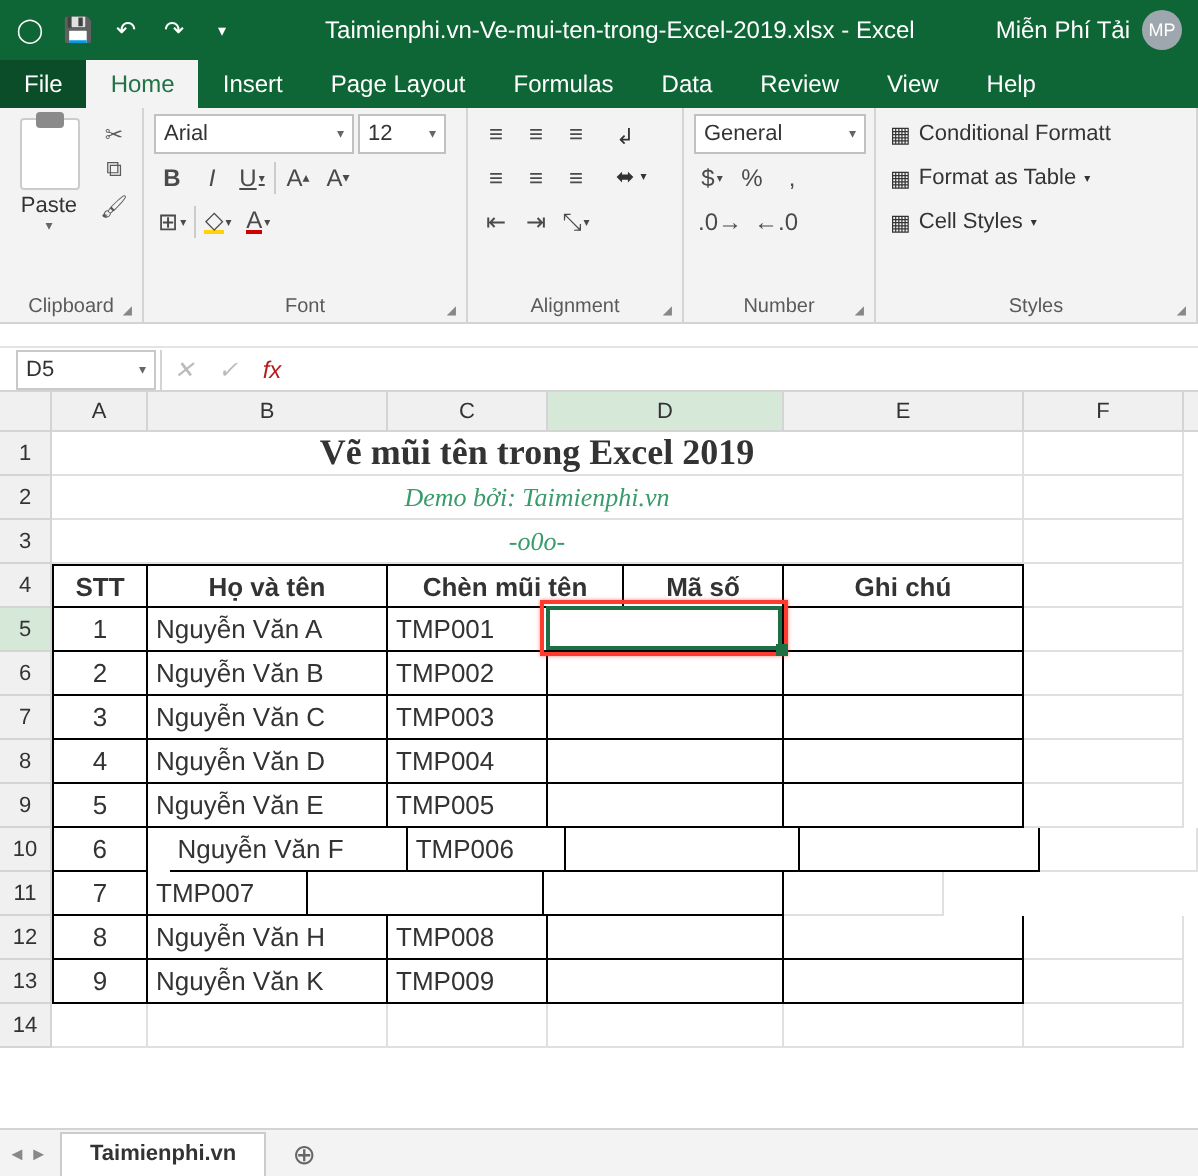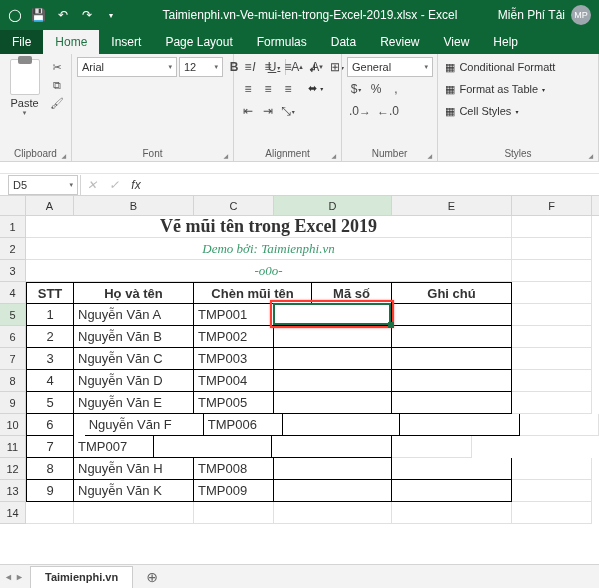--- a/index.html
+++ b/index.html
@@ -26,41 +26,41 @@
 .group-label { height: 16px; font-size: 10px; color: #5a5a5a; text-align: center; display: flex; align-items: center; justify-content: center; position: relative; }
 .group-label::after { content: "◢"; position: absolute; right: 0; bottom: 2px; font-size: 6px; color: #888; }
 
 .paste-block { display: flex; flex-direction: column; align-items: center; width: 44px; }
 .paste-icon { width: 30px; height: 36px; background: #fff; border: 1px solid #ccc; position: relative; border-radius: 2px; margin-top: 2px; }
 .paste-icon::before { content: ""; position: absolute; top: -4px; left: 7px; width: 14px; height: 8px; background: #8a8a8a; border-radius: 2px; }
 .paste-label { font-size: 11px; margin-top: 2px; }
 .mini-col { display: flex; flex-direction: column; gap: 2px; padding-top: 2px; }
 .mini-btn { width: 18px; height: 16px; display: flex; align-items: center; justify-content: center; font-size: 11px; color: #5a5a5a; }
 
-.font-col { display: flex; flex-direction: row; gap: 2px; }
+.font-col { display: flex; flex-direction: column; gap: 2px; }
 .font-row { display: flex; gap: 2px; align-items: center; }
 .combo { height: 20px; background: #fff; border: 1px solid #c1c1c1; display: flex; align-items: center; padding: 0 4px; font-size: 11px; justify-content: space-between; }
 .combo .dd { font-size: 7px; color: #666; margin-left: 3px; }
 .btn { min-width: 18px; height: 20px; display: flex; align-items: center; justify-content: center; font-size: 12px; color: #4a4a4a; padding: 0 2px; }
 .btn .dd { font-size: 6px; margin-left: 1px; }
 
 .align-col { display: flex; flex-direction: column; gap: 2px; }
 .wrap-col { display: flex; flex-direction: column; gap: 2px; padding-top: 2px; margin-left: 4px; }
 .wrap-btn { display: flex; align-items: center; gap: 3px; font-size: 11px; height: 18px; padding: 0 3px; }
 
 .num-col { display: flex; flex-direction: column; gap: 2px; }
 
 .styles-col { display: flex; flex-direction: column; gap: 2px; }
 .style-item { display: flex; align-items: center; gap: 4px; font-size: 11px; height: 20px; padding: 0 2px; }
 
 
 .formula-row { height: 22px; border-bottom: 1px solid #d4d4d4; display: flex; align-items: center; }
 .name-box { width: 70px; height: 20px; border: 1px solid #c9c9c9; margin: 0 2px 0 8px; background: #fff; display: flex; align-items: center; padding: 0 4px; font-size: 11px; justify-content: space-between; }
 .fb-div { width: 1px; height: 20px; background: #d4d4d4; }
-.fx-btn { width: 22px; height: 20px; display: flex; align-items: center; justify-content: center; font-style: italic; font-size: 12px; color: #404040; }
+.fx-btn { width: 22px; height: 20px; display: flex; align-items: center; justify-content: center; font-style: italic; font-size: 12px; color: #b91c1c; }
 .formula-edit { flex: 1; height: 20px; border: none; outline: none; padding: 0 4px; font-size: 11px; }
 
 
 .sheet-area { position: absolute; top: 196px; left: 0; right: 0; bottom: 24px; overflow: hidden; background: #fff; }
 .corner { position: absolute; top: 0; left: 0; width: 26px; height: 20px; background: #f0f0f0; border-right: 1px solid #d4d4d4; border-bottom: 1px solid #d4d4d4; }
 .col-headers { position: absolute; top: 0; left: 26px; right: 0; height: 20px; display: flex; background: #f0f0f0; border-bottom: 1px solid #d4d4d4; }
 .col-h { border-right: 1px solid #d4d4d4; text-align: center; font-size: 11px; color: #333; line-height: 20px; }
 .col-h.active { background: #d6e9d9; }
 .row-headers { position: absolute; top: 20px; left: 0; width: 26px; background: #f0f0f0; }
 .row-h { height: 22px; border-bottom: 1px solid #d4d4d4; border-right: 1px solid #d4d4d4; text-align: center; font-size: 11px; line-height: 22px; color: #333; }

